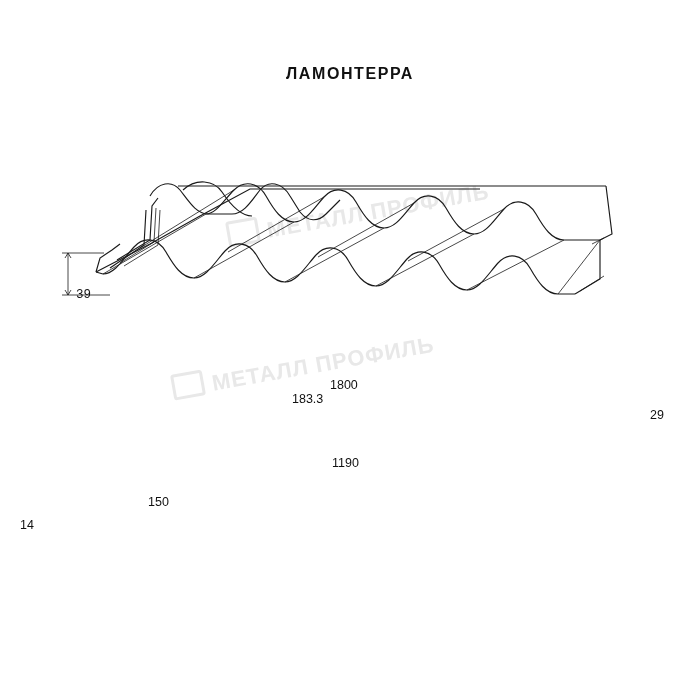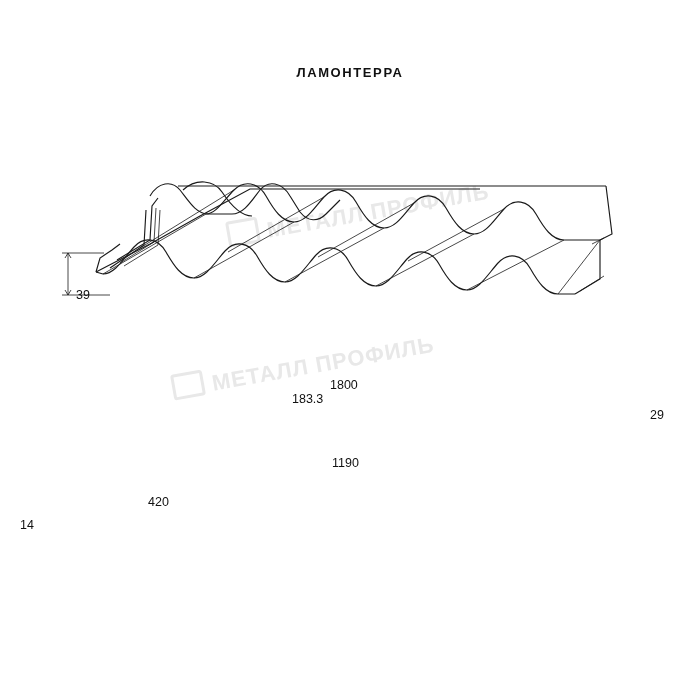--- a/index.html
+++ b/index.html
@@ -30,21 +30,21 @@
   }
   .title-main {
     font-size: 27px;
     font-weight: bold;
     letter-spacing: 0.5px;
     color: #111111;
     line-height: 1.05;
   }
   .title-sub {
     margin-top: 9px;
-    font-size: 13px;
+    font-size: 16px;
     font-weight: bold;
     letter-spacing: 1.6px;
     color: #111111;
   }
   .dim-label {
     position: absolute;
     font-size: 12.5px;
     color: #111111;
     white-space: nowrap;
   }
@@ -259,23 +259,23 @@
       L416,548
       L416,528
       L466,528
       L466,534
       L640,534">
   </path></path></path></path></path></path></path></path></path></path></path></path></path></g>
 
 
 
 <div>
-  <div class="dim-label" style="left:76px; top:288px;">39</div>
+  <div class="dim-label" style="left:76px; top:288px;font-family:Liberation Mono, monospace;">39</div>
   <div class="dim-label" style="left:330px; top:378px;">1800</div>
   <div class="dim-label" style="left:292px; top:392px;">183.3</div>
   <div class="dim-label" style="left:332px; top:456px;">1190</div>
   <div class="dim-label" style="left:650px; top:408px;">29</div>
-  <div class="dim-label" style="left:148px; top:495px;">420</div>
+  <div class="dim-label" style="left:148px; top:495px;">150</div>
   <div class="dim-label" style="left:20px; top:518px;text-align:right;">14</div>
 </div>
 
 
 
 
 </body></html>

